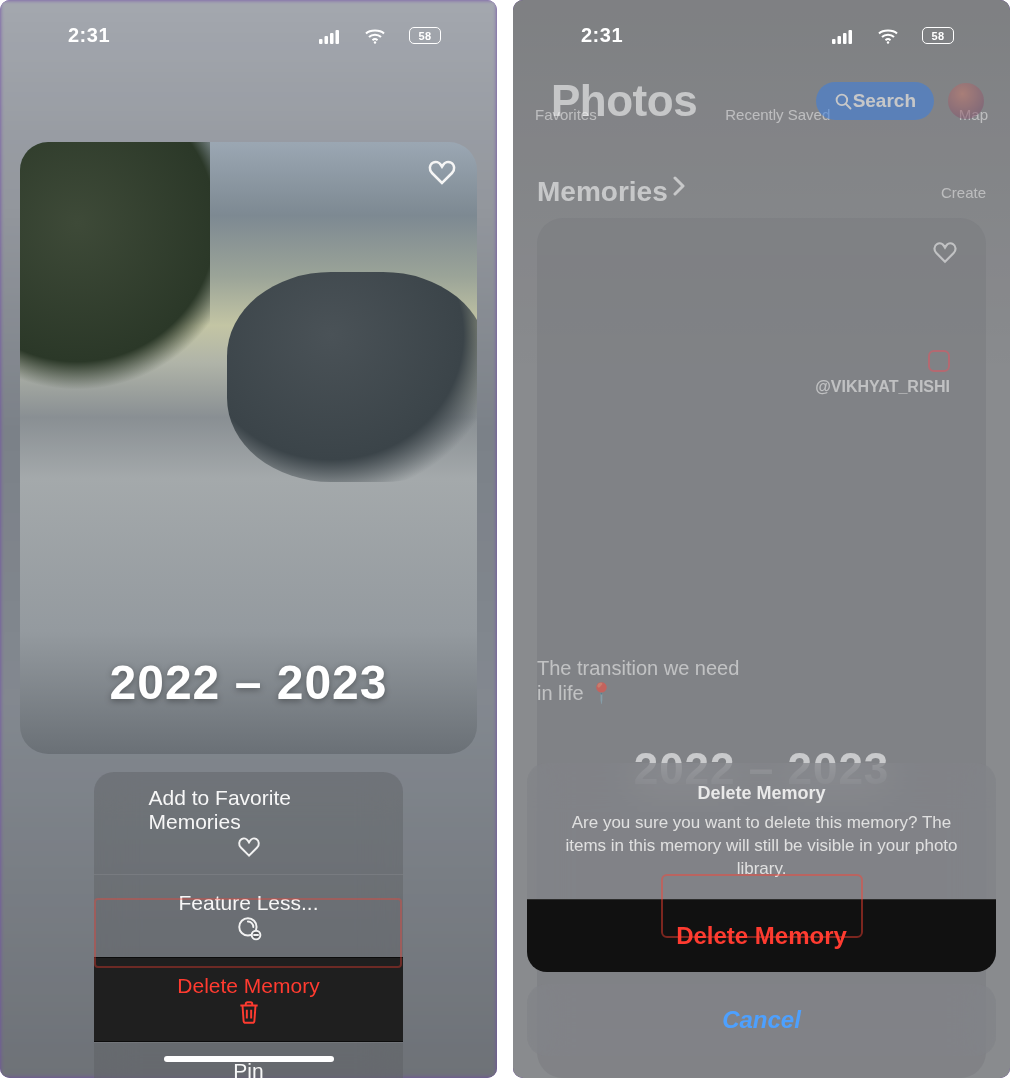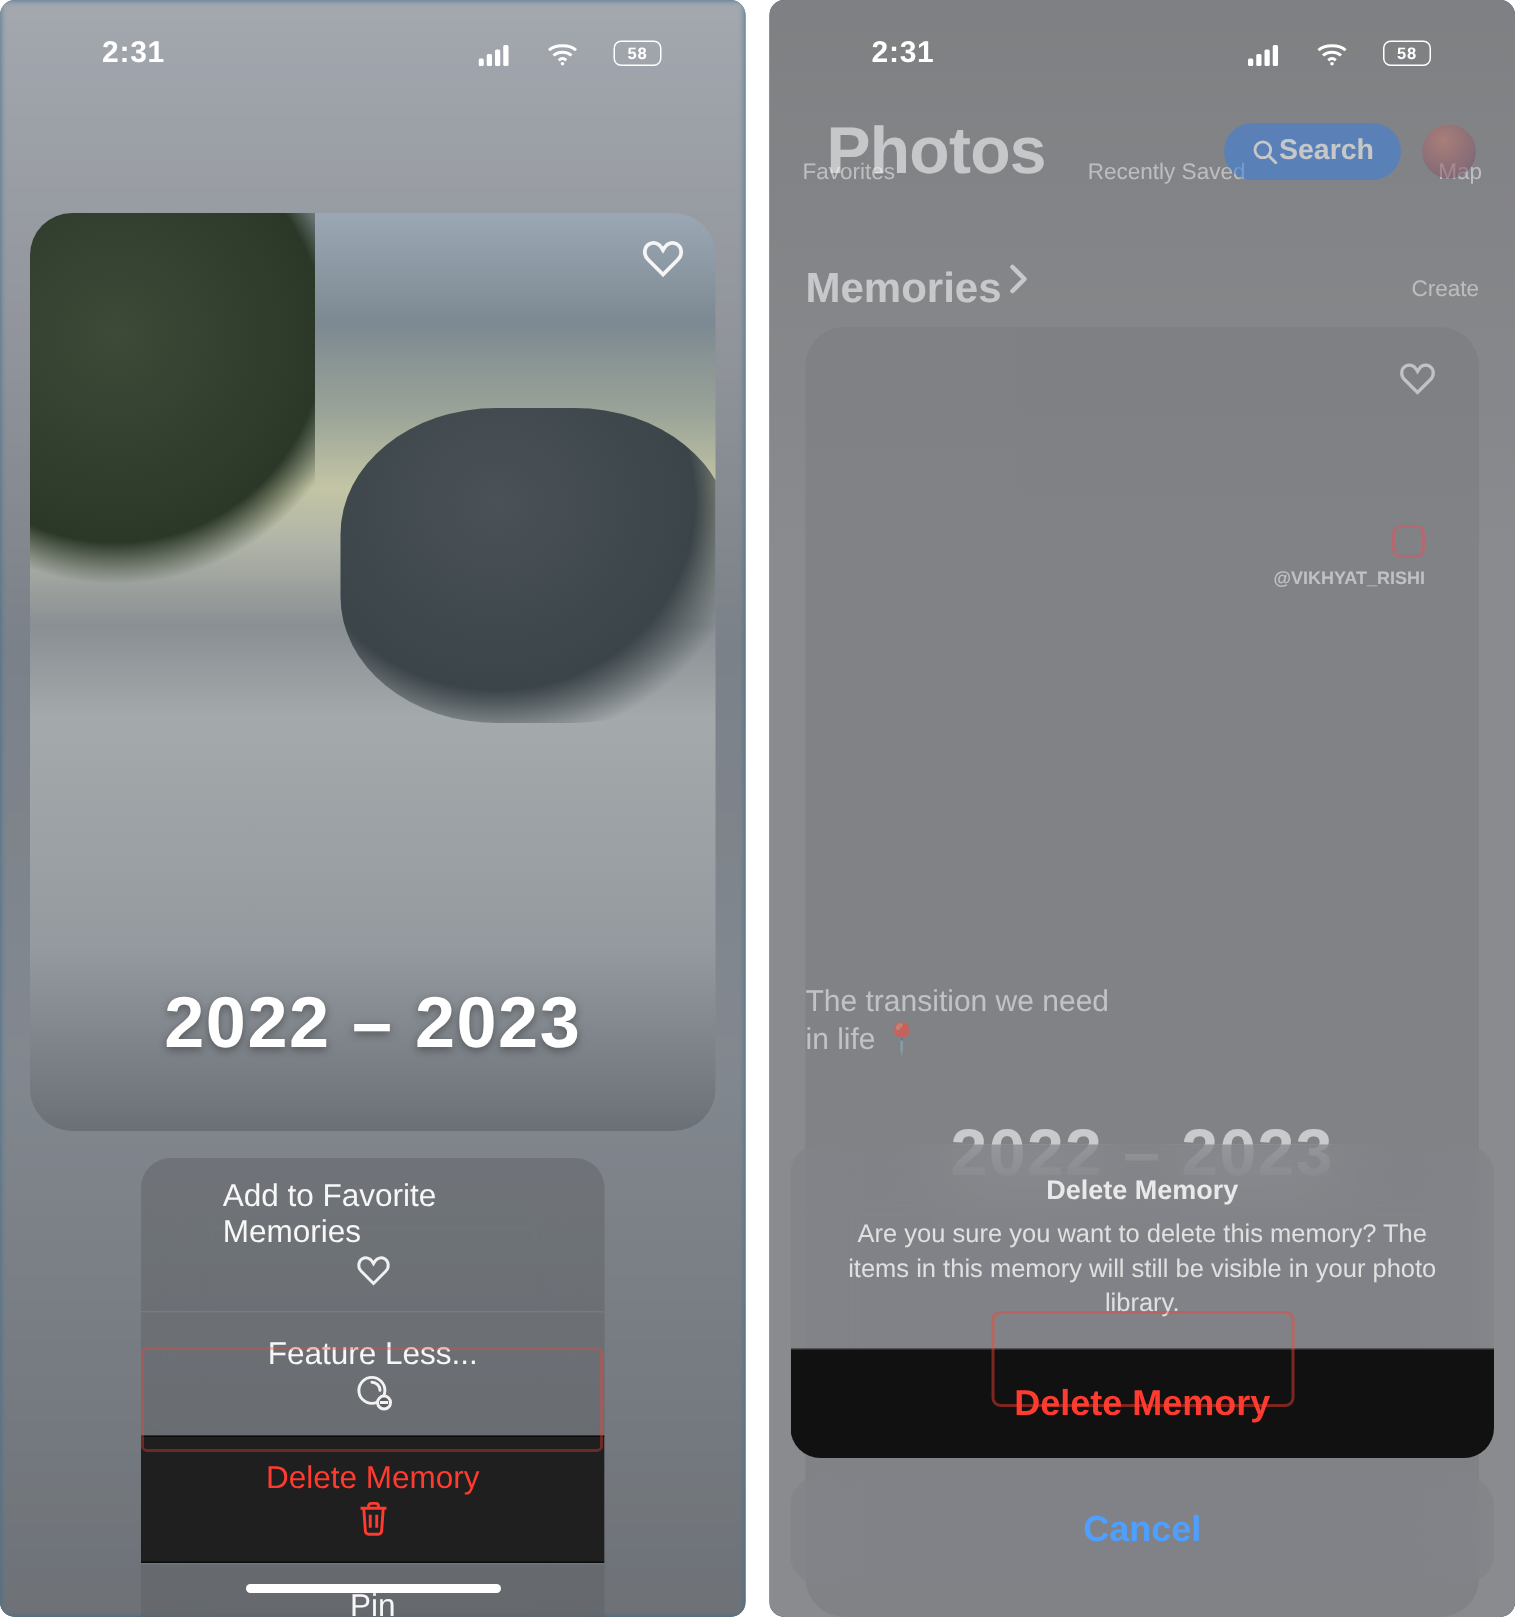--- a/index.html
+++ b/index.html
@@ -8,21 +8,21 @@
       background: #fff;
       display: flex;
       gap: 16px;
       padding: 0;
     }
     .phone {
       width: 497px; height: 1078px;
       position: relative;
       border-radius: 10px;
       overflow: hidden;
-      background: #0c4a6e;
+      background: #4c1d95;
     }
     
     .scrim { position: absolute; inset:0; background: rgba(255,255,255,0.20); pointer-events:none; }
 
     
     .bg-blur {
       position: absolute; inset:0;
       background: linear-gradient(180deg,#8d929b 0%,#777c84 20%,#5b626b 40%,#646b74 65%,#4a4f56 100%);
       filter: blur(2px);
     }
@@ -117,21 +117,21 @@
 
     .mem-card-r {
       position:absolute; top:218px; left:24px; right:24px; bottom:0;
       border-radius:26px; overflow:hidden;
       background:#7a7c80;
       z-index:8;
     }
     .mem-card-r .heart {position:absolute; top:22px; right:28px; width:26px; height:26px; color:#f3f3f3;}
     .mem-card-r .overlay-text {position:absolute; left:0; right:0; top:438px; text-align:left; color:#f0f0f0; font-size:20px; line-height:1.25;}
     .mem-card-r .title-year {position:absolute; left:0; right:0; top:526px; text-align:center; color:#fff; font-size:44px; font-weight:700; letter-spacing:1px;}
-    .watermark {position:absolute; top:132px; right:36px; text-align:right; color:#eee; font-size:12px;}
+    .watermark {position:absolute; top:132px; right:36px; text-align:right; color:#eee; font-size:16px;}
     .watermark .insta {width:22px; height:22px; border:2px solid #d84f5b; border-radius:6px; margin:0 0 6px auto;}
 
     .action-sheet {
       position:absolute; left:14px; right:14px; bottom:22px; z-index:40;
     }
     .sheet-card {
       background: rgba(130,132,136,0.55);
       border-radius:20px;
       overflow:hidden;
       backdrop-filter: blur(20px);
@@ -144,20 +144,21 @@
       text-align:center; font-size:24px; font-weight:500;
       color:#ff3b30; padding:22px 0;
     }
     .sheet-btn.highlighted { background:#111; color:#ff3b30; font-weight:600; }
     .cancel-card {
       margin-top:12px;
       background: rgba(130,132,136,0.55);
       border-radius:20px;
       text-align:center; font-size:24px; font-weight:600; color:#4da0ff; padding:22px 0;
       backdrop-filter: blur(20px);
+      font-style: italic;
     }
     .highlight-ring-right {position:absolute; bottom:140px; left:50%; transform:translateX(-50%); width:202px; height:64px; border:2px solid rgba(255,64,48,0.45); border-radius:6px; z-index:50; pointer-events:none;}
 
     svg { display:block; }
   </style>
 </head>
 <body>
 
 <div class="phone">
   <div class="bg-blur"></div>

